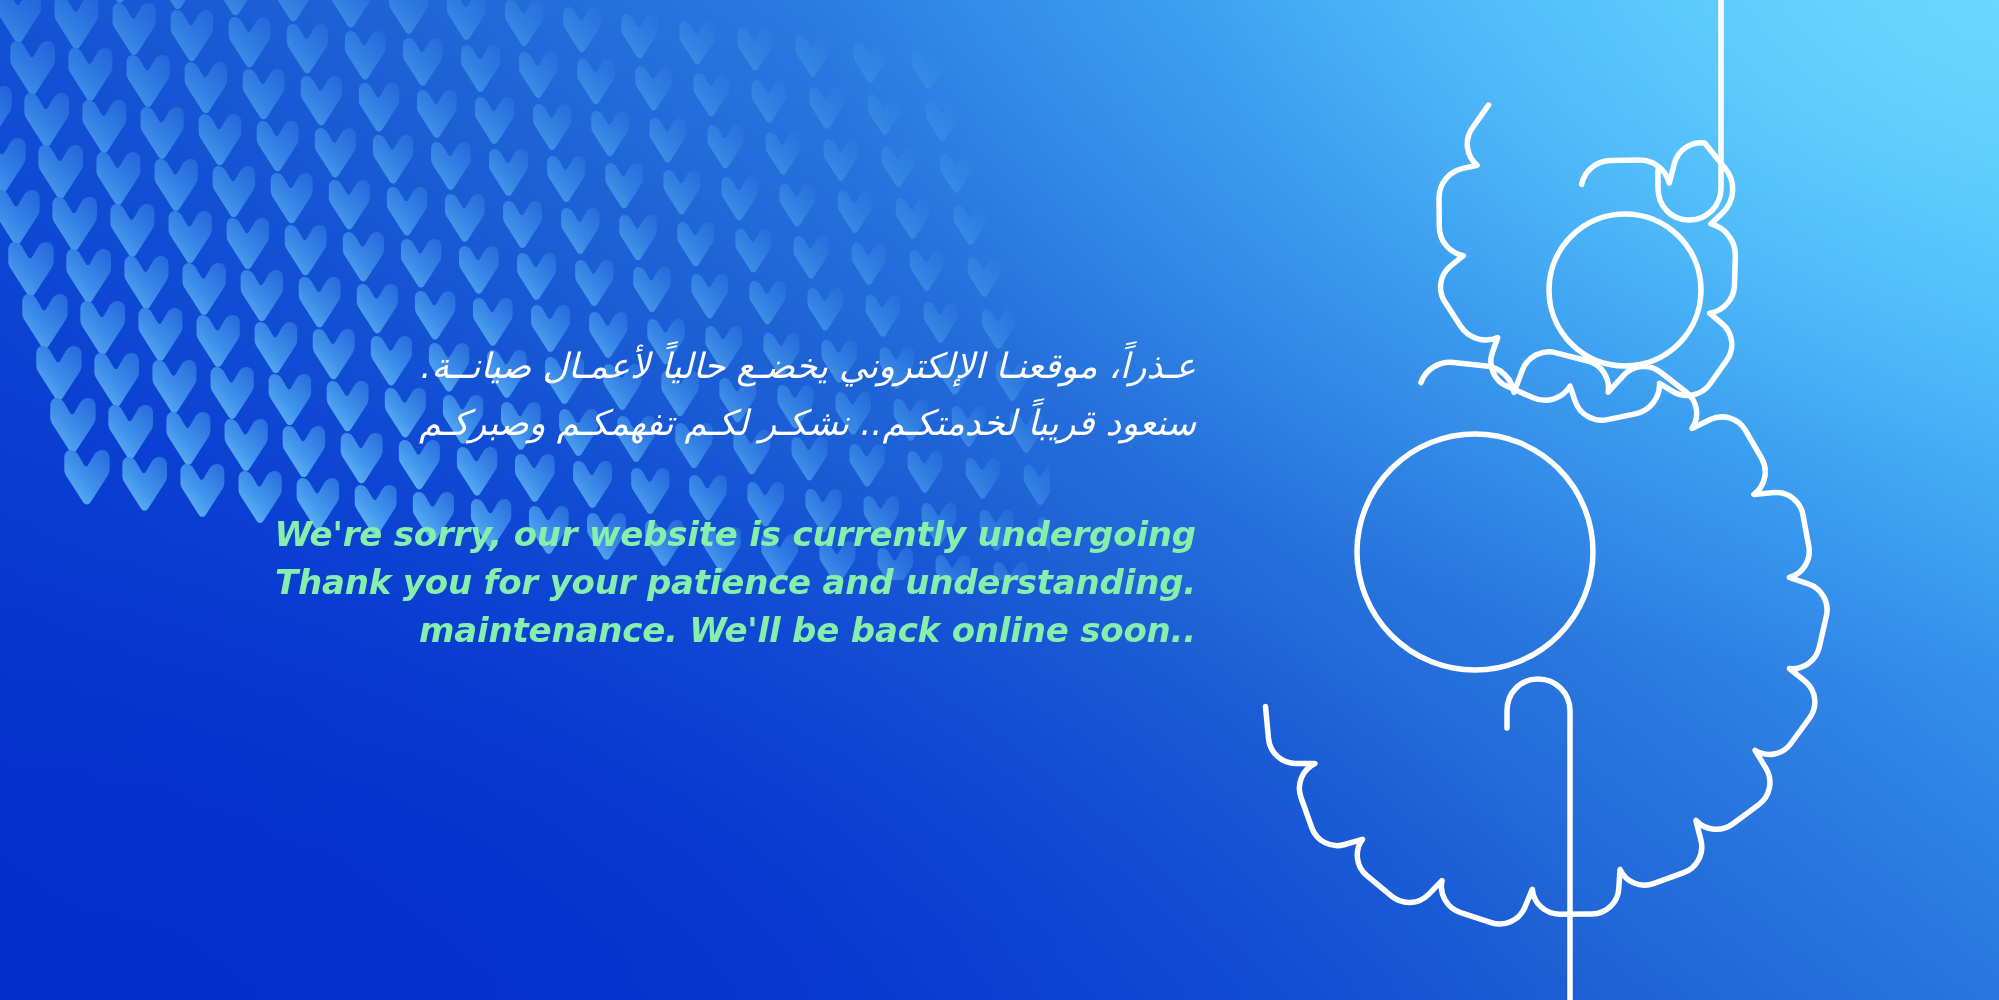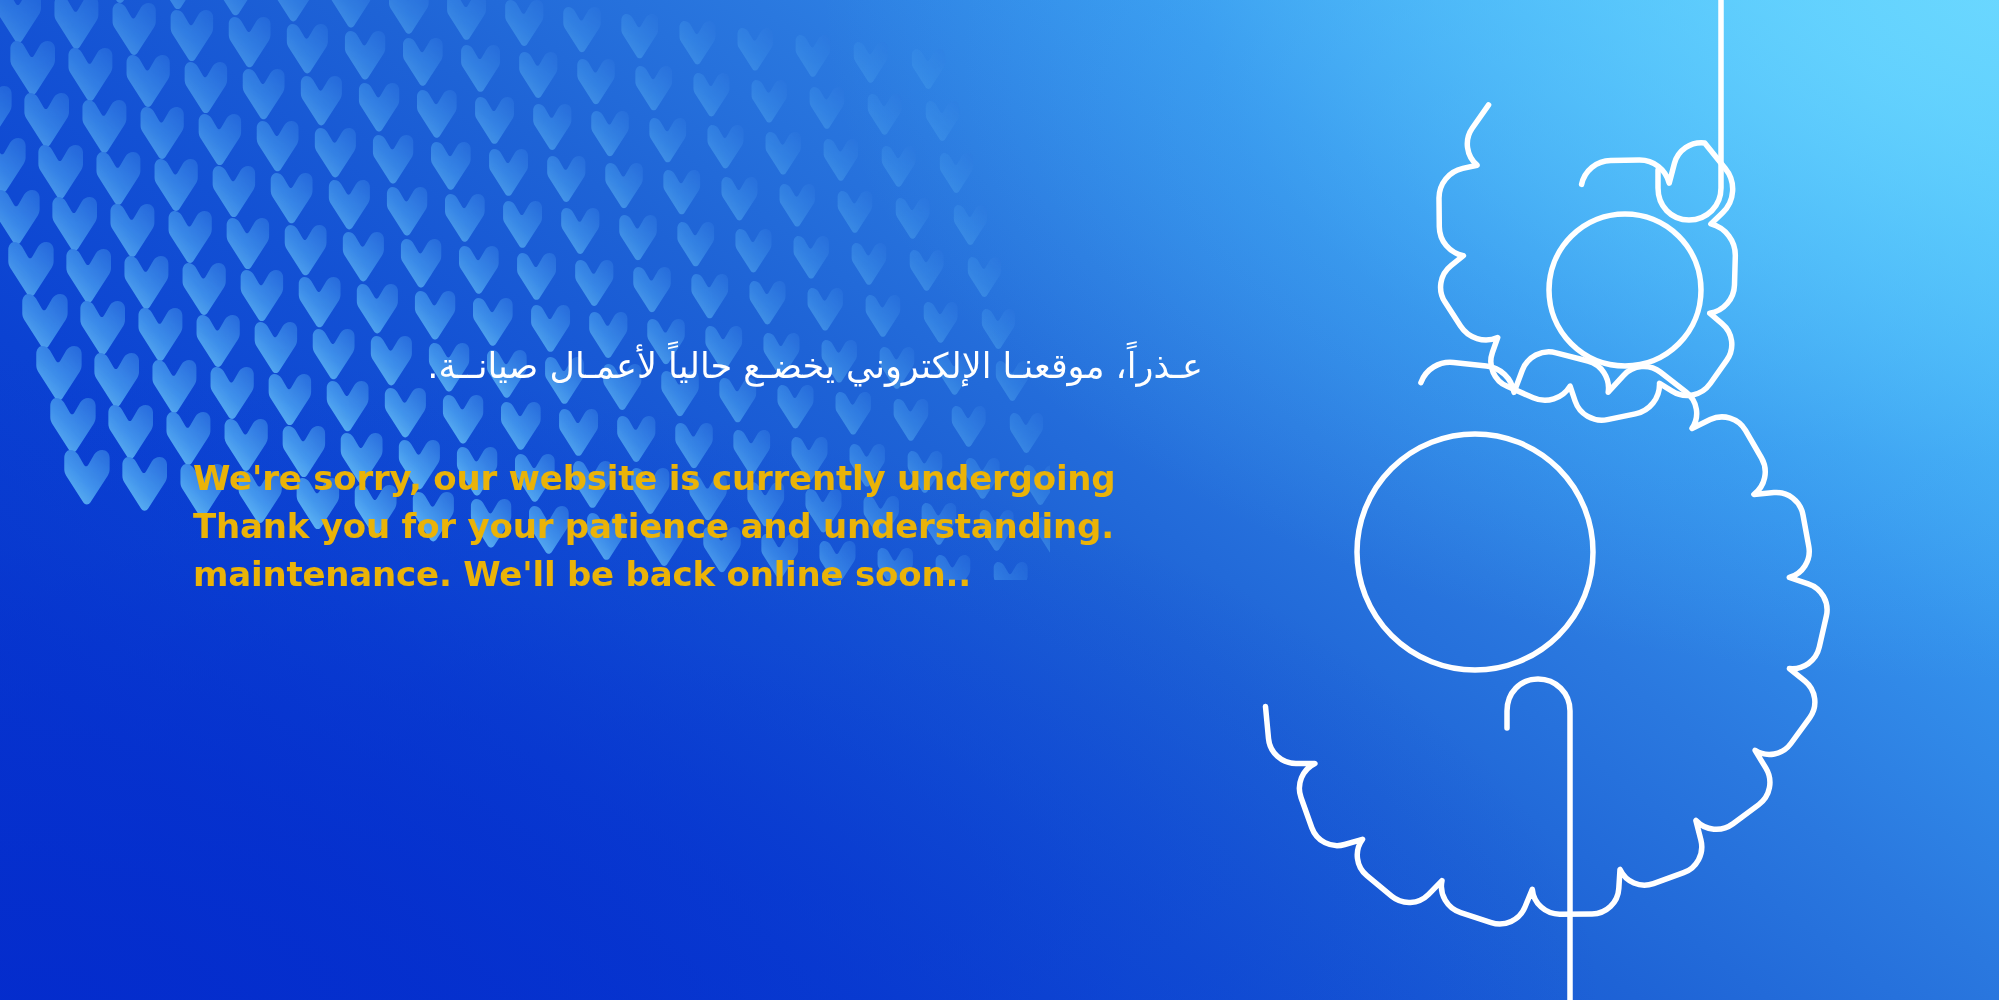--- a/index.html
+++ b/index.html
@@ -79,24 +79,25 @@
     top:-8px;
     width:740px;
     height:1020px;
     pointer-events:none;
   }
   #gears svg { display:block; overflow:visible; }
 
   
   #copy {
     position:absolute;
-    left:193px;
+    left:186px;
     top:338px;
     width:1010px;
     color:#FFFFFF;
+    font-style:italic;
   }
 
   .ar-block {
     direction:rtl;
     text-align:right;
     unicode-bidi:isolate;
   }
   .ar-line {
     font-family:"DejaVu Sans", sans-serif;
     font-size:35px;
@@ -112,21 +113,22 @@
     text-align:left;
     margin-top:60px;
   }
   .en-line {
     font-family:"DejaVu Sans", sans-serif;
     font-size:34px;
     line-height:1.41;
     font-weight:600;
     letter-spacing:-0.2px;
     white-space:nowrap;
-    color:#eab308;
+    color:#86efac;
+    text-align:right;
   }
 </style>
 </head>
 <body>
 
 <div id="stage">
 
   <div class="bg-base"></div>
   <div class="bg-deep"></div>
   <div class="bg-bright"></div>
@@ -488,20 +490,21 @@
                  C250,687 237,701 237,719
                  L237,736"></path>
       </g>
     </svg>
   </div>
 
   <div id="copy">
 
     <div class="ar-block" lang="ar">
       <div class="ar-line">عـذراً، موقعنـا الإلكتروني يخضـع حالياً لأعمـال صيانــة.</div>
+      <div class="ar-line">سنعود قريباً لخدمتكـم.. نشكـر لكـم تفهمكـم وصبركـم</div>
     </div>
 
     <div class="en-block" lang="en">
       <div class="en-line">We're sorry, our website is currently undergoing</div>
       <div class="en-line">Thank you for your patience and understanding.</div>
       <div class="en-line">maintenance. We'll be back online soon..</div>
     </div>
 
   </div>
 

